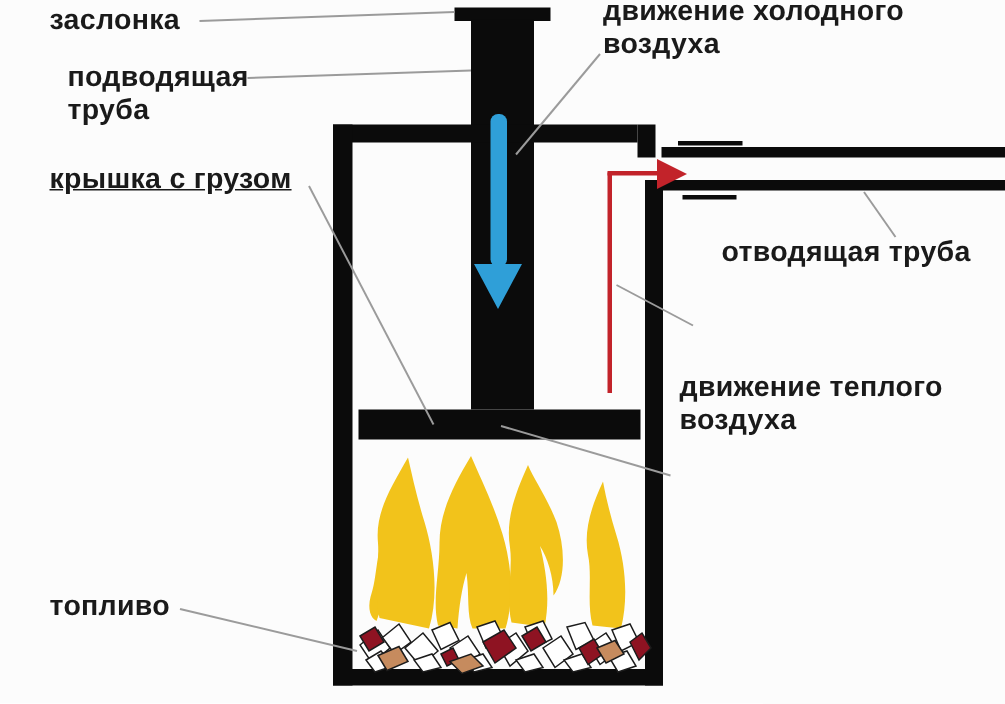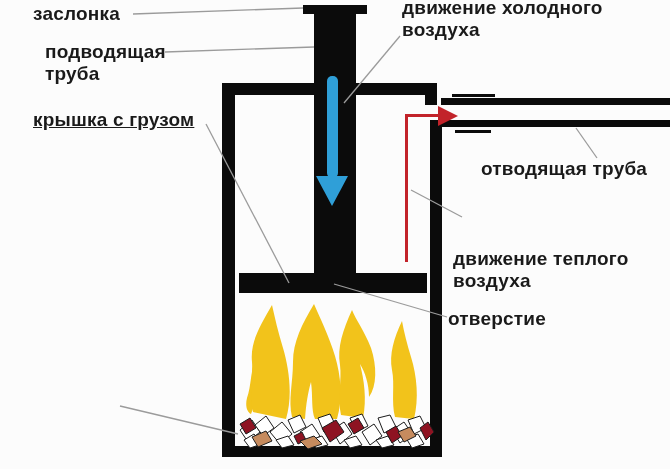--- a/index.html
+++ b/index.html
@@ -111,19 +111,19 @@
       <rect x="405" y="115" width="3" height="147"></rect>
       <rect x="405" y="114" width="35" height="3"></rect>
       <polygon points="438,106 438,126 458,116"></polygon>
     </g>
   </svg>
 
   <div class="lbl lbl-damper">заслонка</div>
   <div class="lbl lbl-supply">подводящая
 труба</div>
   <div class="lbl lbl-lid">крышка с грузом</div>
+  <div class="lbl lbl-fuel">топливо</div>
   <div class="lbl lbl-cold">движение холодного
 воздуха</div>
   <div class="lbl lbl-outlet">отводящая труба</div>
   <div class="lbl lbl-warm">движение теплого
 воздуха</div>
-  <div class="lbl lbl-opening">отверстие</div>
 </div>
 
 </body></html>

